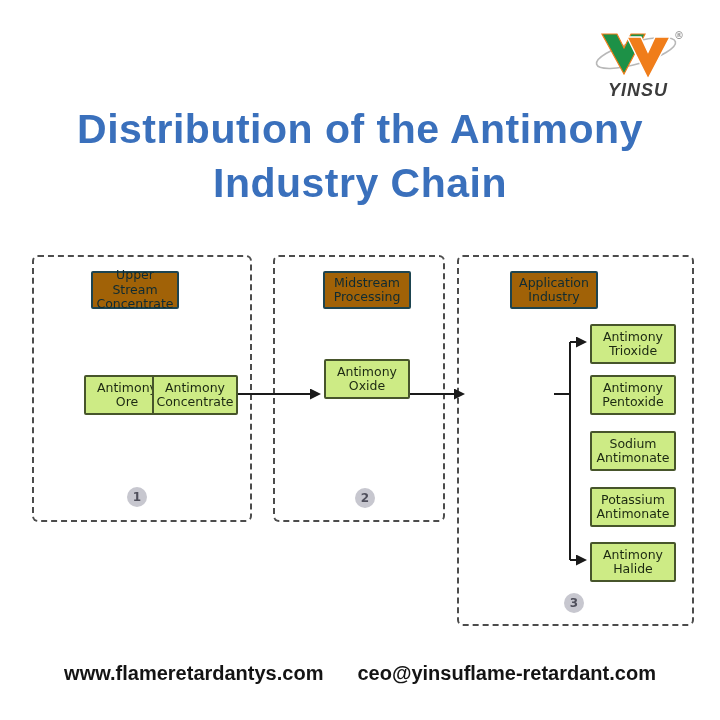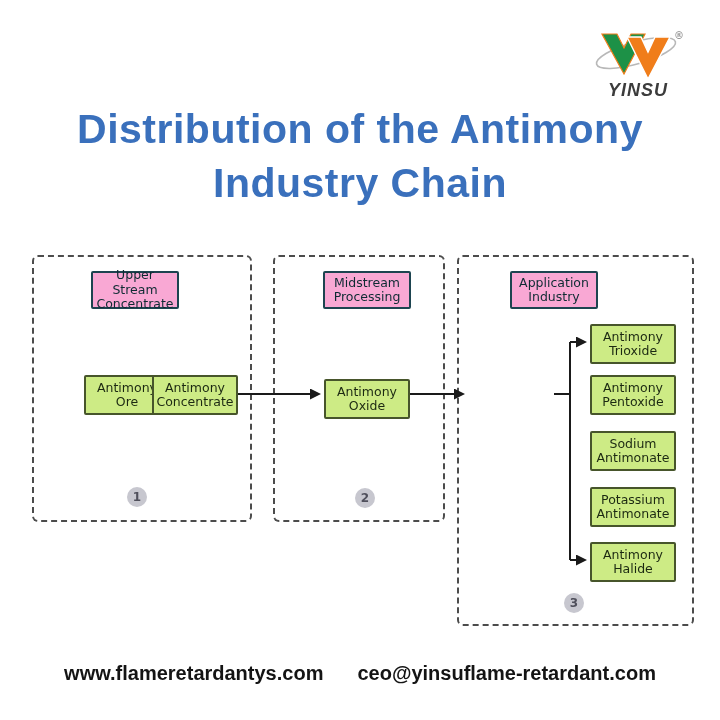--- a/index.html
+++ b/index.html
@@ -32,37 +32,37 @@
   .diagram{position:absolute;left:0;top:0;width:720px;height:720px;}
   .connectors{position:absolute;left:0;top:0;pointer-events:none;}
 
   .sect{position:absolute;border:2px dashed #4c4c4c;border-radius:6px;background:transparent;}
   .s1{left:32px;top:255px;width:216px;height:263px;}
   .s2{left:273px;top:255px;width:168px;height:263px;}
   .s3{left:457px;top:255px;width:233px;height:367px;}
 
   .toplabel{
     position:absolute;width:88px;height:38px;
-    background:#f9a8d4;border:2px solid #1d4450;border-radius:2px;
+    background:#a16207;border:2px solid #1d4450;border-radius:2px;
     display:flex;align-items:center;justify-content:center;text-align:center;
     font-size:12.5px;line-height:1.15;color:#0e2b33;box-sizing:border-box;padding:1px 2px;
   }
   .l1{left:91px;top:271px;}
   .l2{left:323px;top:271px;}
   .l3{left:510px;top:271px;}
 
   .node{
     position:absolute;width:86px;height:38px;
     background:#cdeb85;border:2px solid #47552b;border-radius:2px;
     display:flex;align-items:center;justify-content:center;text-align:center;
     font-size:12.5px;line-height:1.15;color:#1c2912;box-sizing:border-box;padding:18px 2px;
   }
   .n-ore{left:40px;top:375px;margin-left:44px;}
   .n-concentrate{left:152px;top:375px;}
-  .n-oxide{left:324px;top:379px;}
+  .n-oxide{left:324px;top:359px;}
   .n-flame{left:468px;top:375px;}
   .n-trioxide{left:590px;top:324px;}
   .n-pentoxide{left:590px;top:375px;}
   .n-sodium{left:590px;top:431px;}
   .n-potassium{left:590px;top:487px;}
   .n-halide{left:590px;top:542px;}
 
   .badge{
     position:absolute;width:20px;height:20px;border-radius:50%;
     background:#c7c7cf;color:#50505c;

